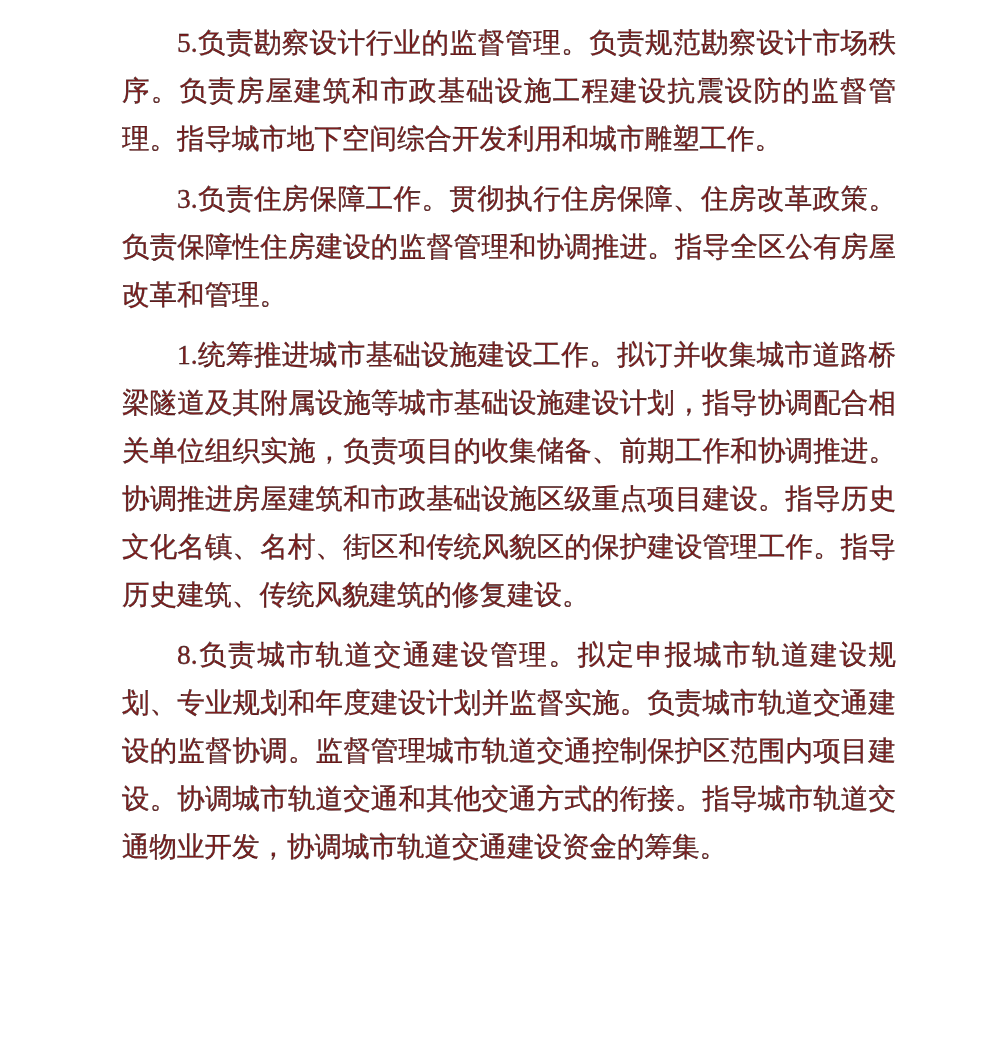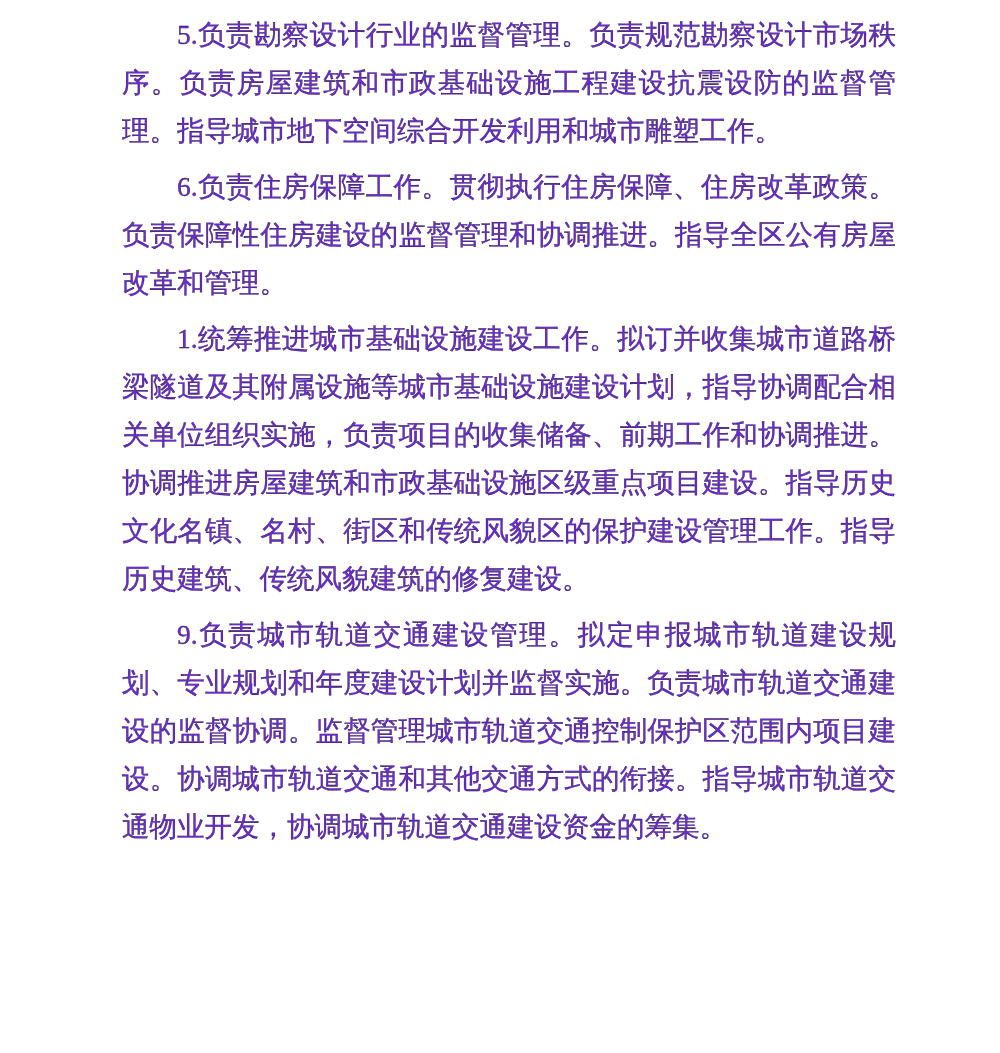--- a/index.html
+++ b/index.html
@@ -10,32 +10,32 @@
   .page {
     position: relative;
     box-sizing: border-box;
     width: 1000px;
     height: 1053px;
     background: #ffffff;
     overflow: hidden;
     padding: 7px 104px 0 122px;
   }
   .duty-paragraph {
-    margin: 4px 0 8px 0;
+    margin: 12px 0 8px 0;
     font-family: "Liberation Serif", "DejaVu Serif", serif;
     font-size: 27.5px;
     line-height: 48px;
-    color: #6d28d9;
+    color: #7f1d1d;
     text-align: justify;
     text-indent: 55px;
     word-break: break-all;
     -webkit-text-stroke: 0.3px #121212;
   }
 </style>
 </head>
 <body>
 
 <div class="page">
   <p class="duty-paragraph">5.负责勘察设计行业的监督管理。负责规范勘察设计市场秩序。负责房屋建筑和市政基础设施工程建设抗震设防的监督管理。指导城市地下空间综合开发利用和城市雕塑工作。</p>
-  <p class="duty-paragraph">6.负责住房保障工作。贯彻执行住房保障、住房改革政策。负责保障性住房建设的监督管理和协调推进。指导全区公有房屋改革和管理。</p>
+  <p class="duty-paragraph">3.负责住房保障工作。贯彻执行住房保障、住房改革政策。负责保障性住房建设的监督管理和协调推进。指导全区公有房屋改革和管理。</p>
   <p class="duty-paragraph">1.统筹推进城市基础设施建设工作。拟订并收集城市道路桥梁隧道及其附属设施等城市基础设施建设计划，指导协调配合相关单位组织实施，负责项目的收集储备、前期工作和协调推进。协调推进房屋建筑和市政基础设施区级重点项目建设。指导历史文化名镇、名村、街区和传统风貌区的保护建设管理工作。指导历史建筑、传统风貌建筑的修复建设。</p>
-  <p class="duty-paragraph">9.负责城市轨道交通建设管理。拟定申报城市轨道建设规划、专业规划和年度建设计划并监督实施。负责城市轨道交通建设的监督协调。监督管理城市轨道交通控制保护区范围内项目建设。协调城市轨道交通和其他交通方式的衔接。指导城市轨道交通物业开发，协调城市轨道交通建设资金的筹集。</p>
+  <p class="duty-paragraph">8.负责城市轨道交通建设管理。拟定申报城市轨道建设规划、专业规划和年度建设计划并监督实施。负责城市轨道交通建设的监督协调。监督管理城市轨道交通控制保护区范围内项目建设。协调城市轨道交通和其他交通方式的衔接。指导城市轨道交通物业开发，协调城市轨道交通建设资金的筹集。</p>
 </div>
 
 </body></html>

